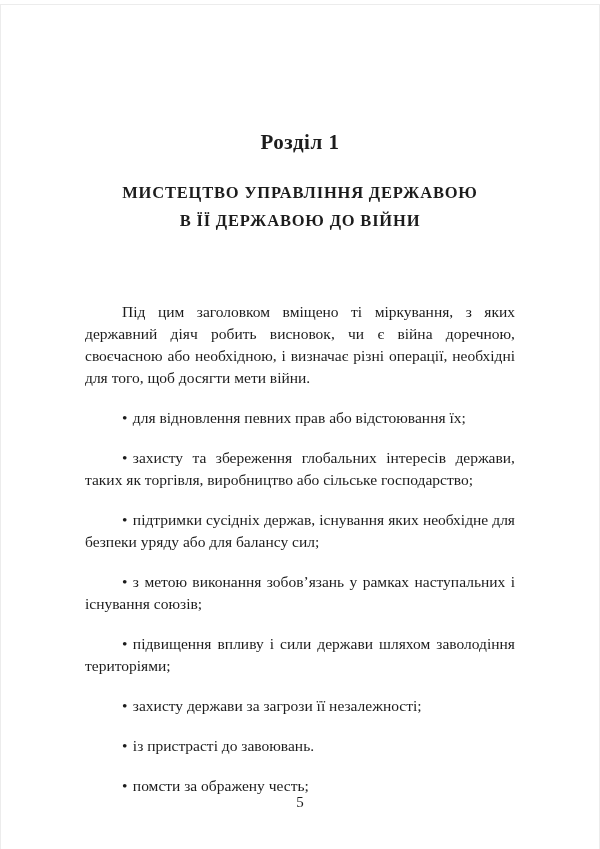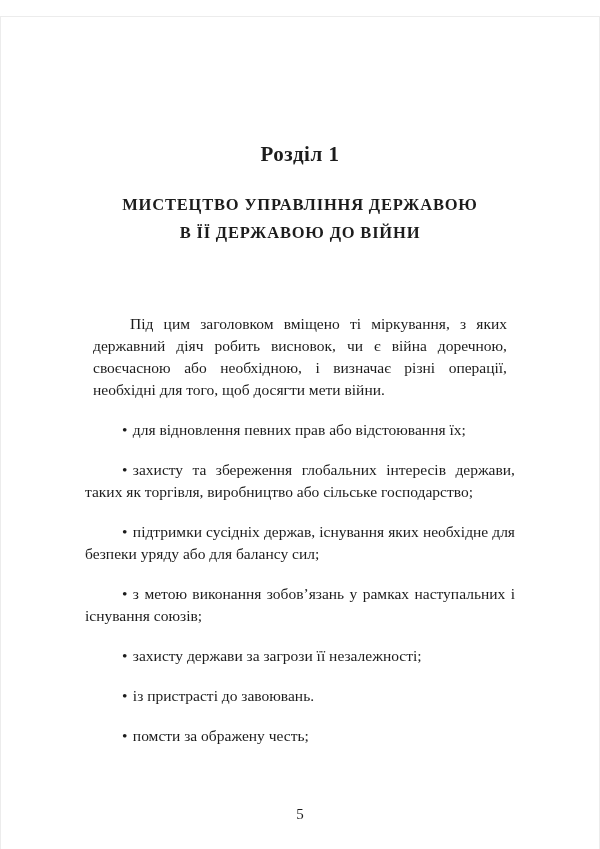--- a/index.html
+++ b/index.html
@@ -17,21 +17,21 @@
   .page {
     position: relative;
     width: 600px;
     height: 849px;
     box-sizing: border-box;
     padding: 0 85px;
     background: #ffffff;
     box-shadow: inset 0 0 0 1px #ececec;
   }
   .chapter {
-    margin: 16px;
+    margin: 4px;
     padding-top: 126px;
     text-align: center;
     font-size: 21px;
     font-weight: bold;
     letter-spacing: 0.5px;
   }
   .title {
     margin: 24px 0 0 0;
     text-align: center;
     font-size: 16.5px;
@@ -42,21 +42,21 @@
   .title-line {
     display: block;
     text-align: center;
   }
   .body-text {
     margin-top: 66px;
     font-size: 15.5px;
     line-height: 22px;
   }
   .para {
-    margin: 8px;
+    margin: 0;
     text-indent: 37px;
     text-align: justify;
   }
   .bullet {
     margin: 18px 0;
   }
   .bullet-list {
     margin-top: 2px;
   }
   .bullet-char {
@@ -83,20 +83,21 @@
     <span class="title-line">В ЇЇ ДЕРЖАВОЮ ДО ВІЙНИ</span>
   </h2>
 
   <div class="body-text">
     <p class="para">Під цим заголовком вміщено ті міркування, з яких державний діяч робить висновок, чи є війна доречною, своєчасною або необхідною, і визначає різні операції, необхідні для того, щоб досягти мети війни.</p>
     <div class="bullet-list" id="bullet-list">
         <p class="para bullet"><span class="bullet-char">•</span><span>для відновлення певних прав або відстоювання їх;</span></p>
         <p class="para bullet"><span class="bullet-char">•</span><span>захисту та збереження глобальних інтересів держави, таких як торгівля, виробництво або сільське господарство;</span></p>
         <p class="para bullet"><span class="bullet-char">•</span><span>підтримки сусідніх держав, існування яких необхідне для безпеки уряду або для балансу сил;</span></p>
         <p class="para bullet"><span class="bullet-char">•</span><span>з метою виконання зобов’язань у рамках наступальних і існування союзів;</span></p>
+        <p class="para bullet"><span class="bullet-char">•</span><span>підвищення впливу і сили держави шляхом заволодіння територіями;</span></p>
         <p class="para bullet"><span class="bullet-char">•</span><span>захисту держави за загрози її незалежності;</span></p>
         <p class="para bullet"><span class="bullet-char">•</span><span>із пристрасті до завоювань.</span></p>
         <p class="para bullet"><span class="bullet-char">•</span><span>помсти за ображену честь;</span></p>
       </div>
   </div>
 
   <div class="page-number">5</div>
 
 </div>
 

